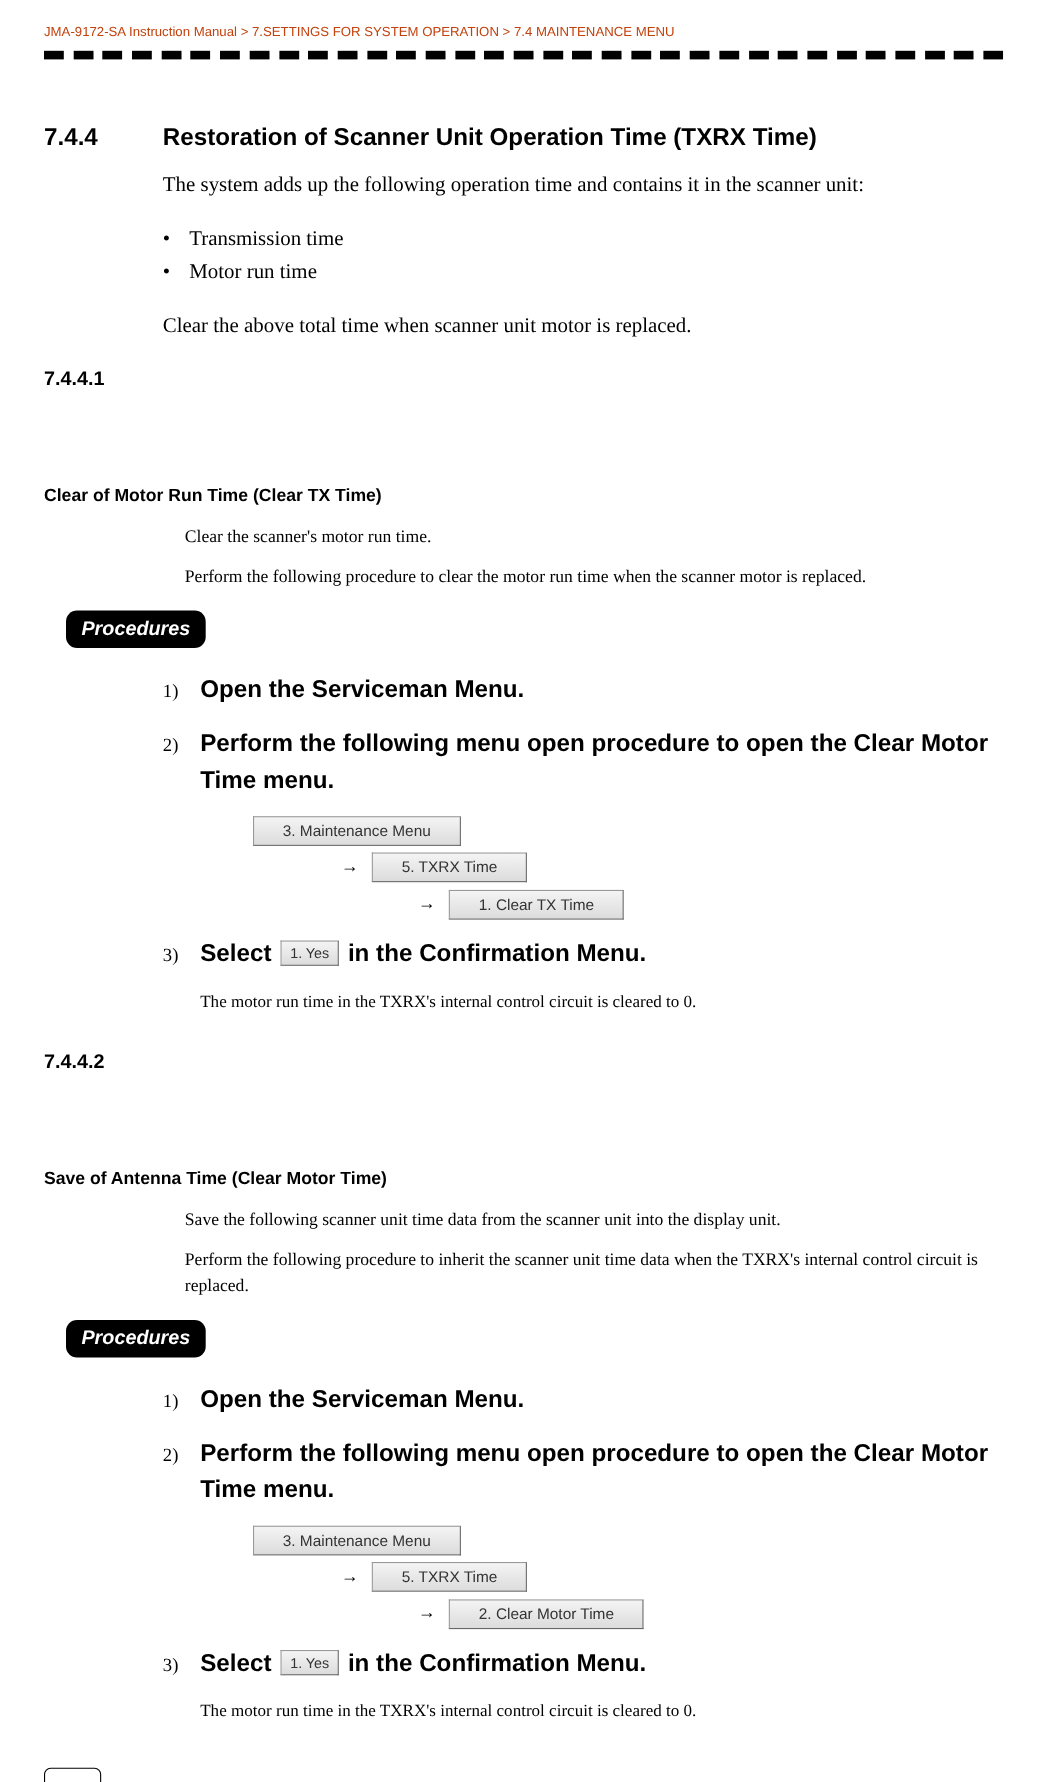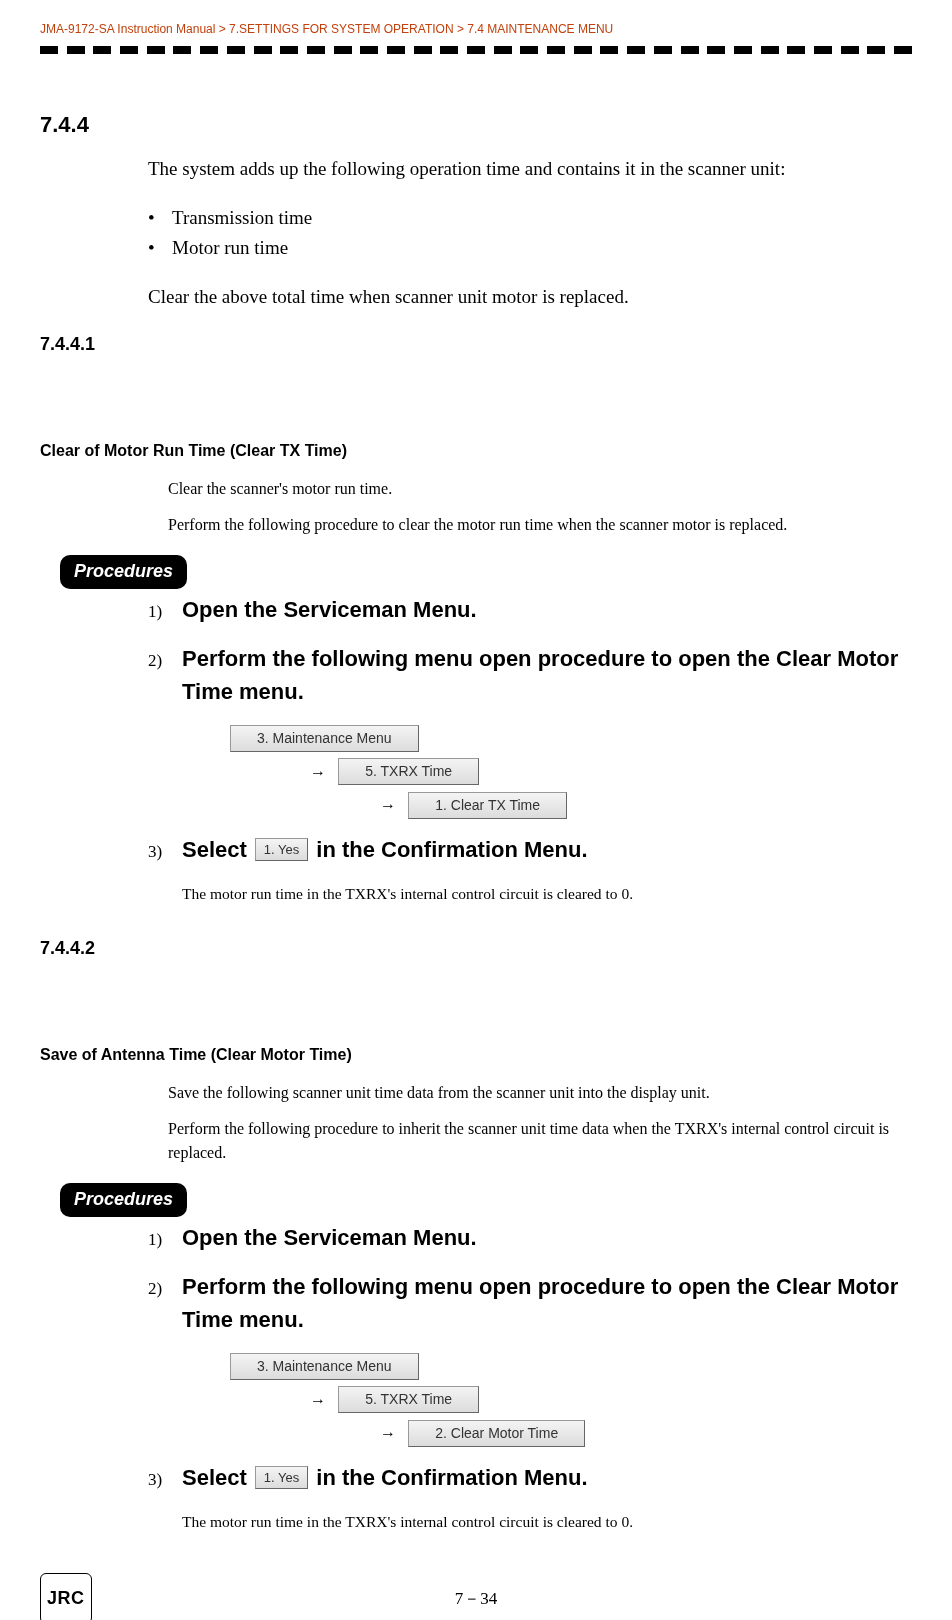--- a/index.html
+++ b/index.html
@@ -96,21 +96,21 @@
   display: inline-block;
   background: #000;
   color: #fff;
   font-family: "Trebuchet MS", Arial, sans-serif;
   font-weight: bold;
   font-style: italic;
   font-size: 18px;
   padding: 3px 14px 4px 14px;
   border-radius: 10px;
   margin-top: 6px;
-  margin-bottom: 4px;
+  margin-bottom: 21px;
   margin-left: 20px;
 }
 .step-row {
   display: flex;
   align-items: baseline;
   margin-left: 108px;
   margin-bottom: 16px;
 }
 .step-num {
   width: 34px;
@@ -238,20 +238,21 @@
     <span></span>
     <span></span>
     <span></span>
     <span></span>
     <span></span>
     <span></span>
 </div>
 
 <div class="section-row">
   <div class="section-num">7.4.4</div>
+  <div class="section-title">Restoration of Scanner Unit Operation Time  (TXRX Time)</div>
 </div>
 
 <div class="body-text">The system adds up the following operation time and contains it in the scanner unit:</div>
 
 <div class="bullet-list">
   <div class="bullet-item">
     <span class="bullet-dot">•</span>
     <span>Transmission time</span>
   </div>
   <div class="bullet-item">

